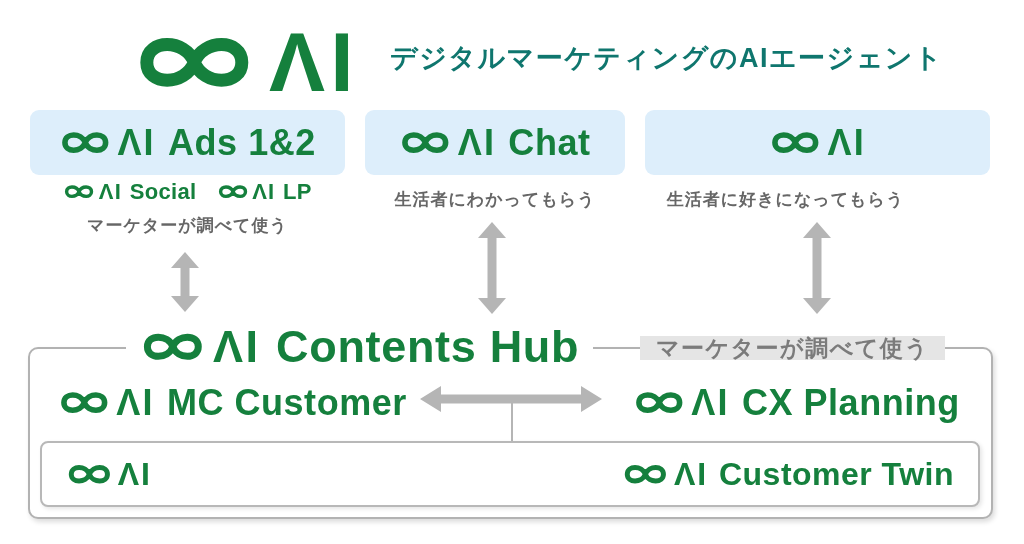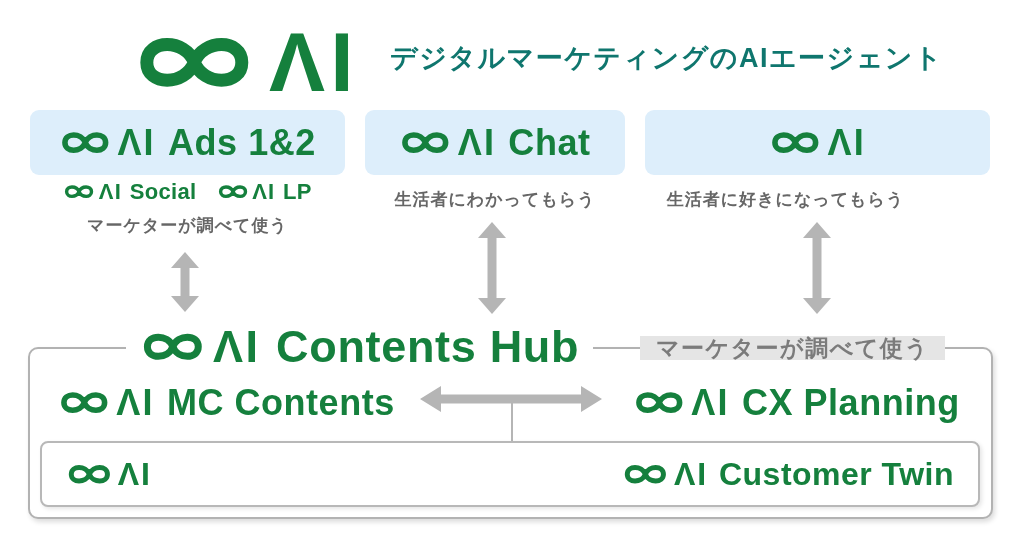--- a/index.html
+++ b/index.html
@@ -145,21 +145,21 @@
     <span class="ai">ΛI</span>
     <span class="pname">Contents Hub</span>
   </div>
   <div class="hub-note">マーケターが調べて使う</div>
 
   <span class="brand module mc">
     <svg class="inf">
         <use href="#infsym"></use>
       </svg>
     <span class="ai">ΛI</span>
-    <span class="pname">MC Contents</span>
+    <span class="pname">MC Customer</span>
   </span>
   <span class="brand module cx">
     <svg class="inf">
         <use href="#infsym"></use>
       </svg>
     <span class="ai">ΛI</span>
     <span class="pname">CX Planning</span>
   </span>
 
   <div class="connector"></div>

